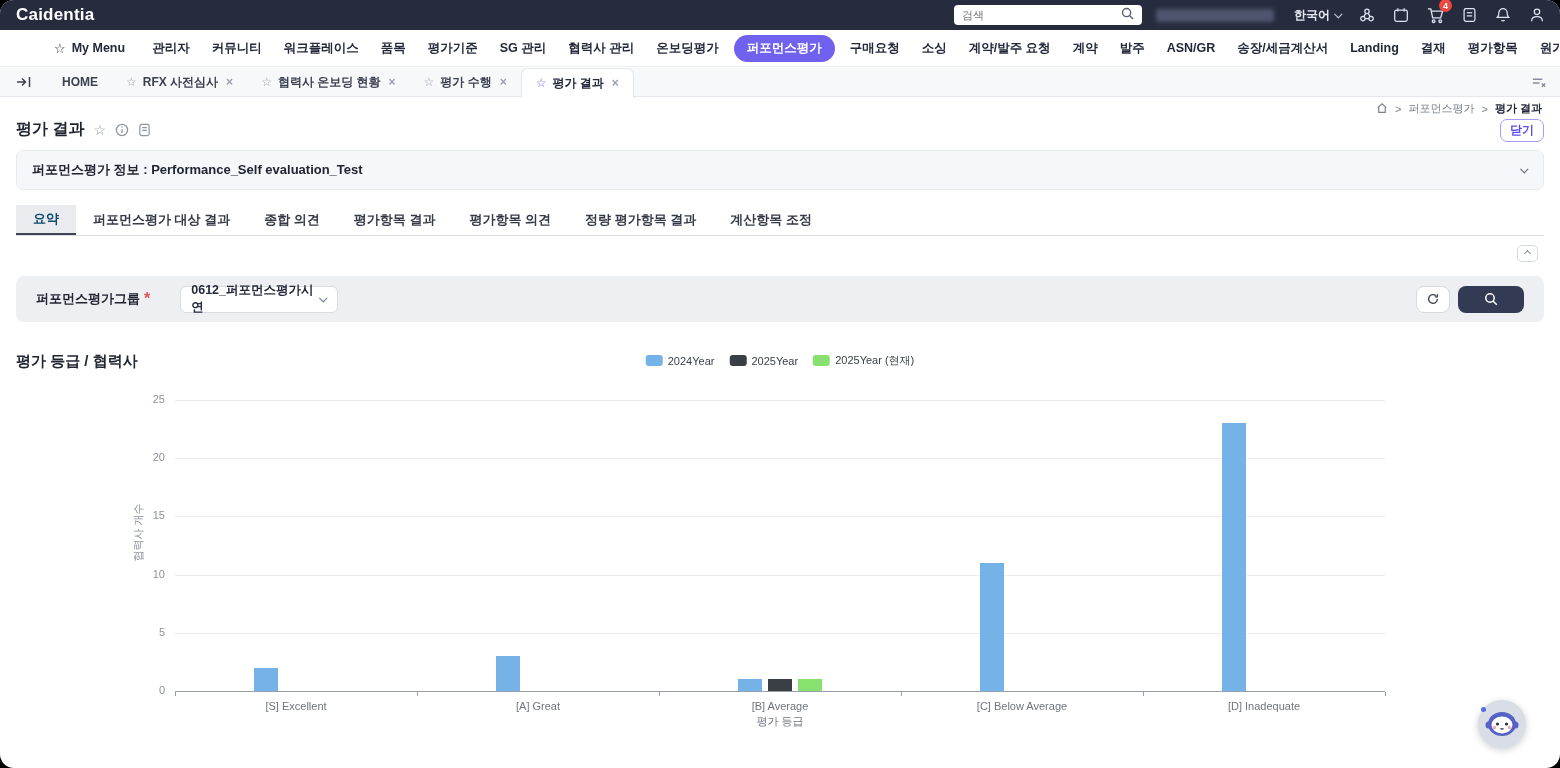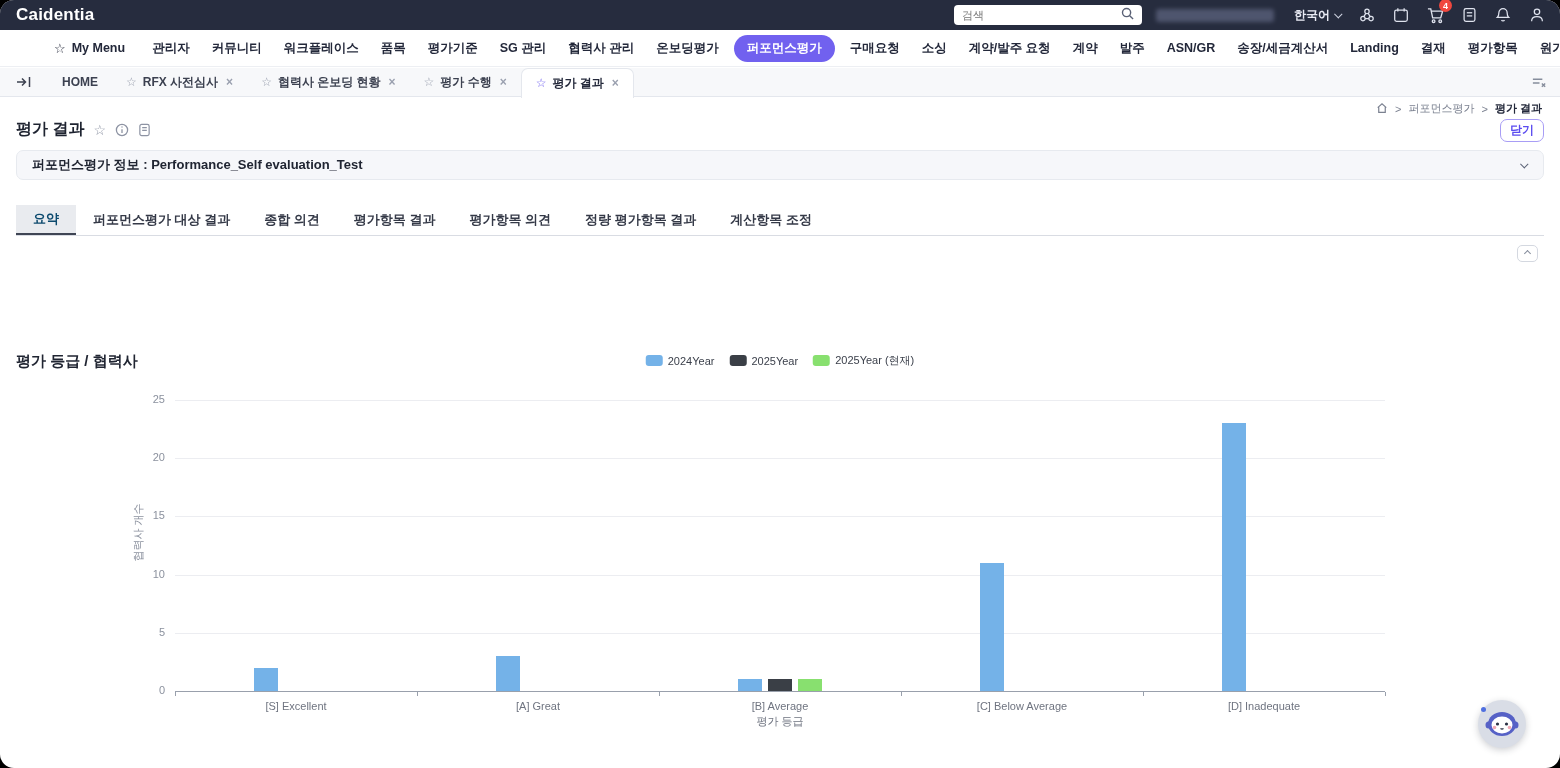--- a/index.html
+++ b/index.html
@@ -44,21 +44,21 @@
   .tabbar-end { margin-left:auto; display:flex; align-items:center; }
 
   
   .breadcrumb { position:absolute; top:101px; right:18px; display:flex; align-items:center; gap:7px; font-size:11px; color:#7b8190; }
   .breadcrumb .bc-last { font-weight:700; color:#23283a; }
   .title-row { position:absolute; top:119px; left:16px; display:flex; align-items:center; gap:9px; }
   .page-title { font-size:16px; font-weight:700; color:#1e2330; }
   .title-icon { color:#8d93a3; display:flex; align-items:center; cursor:pointer; }
   .close-btn { position:absolute; top:119px; right:16px; width:44px; height:23px; border:1px solid #a89df5; border-radius:7px; background:#fff; color:#5b4cf0; font-size:12px; font-weight:600; display:flex; align-items:center; justify-content:center; cursor:pointer; font-family:inherit; }
 
-  .info-bar { position:absolute; top:150px; left:16px; right:16px; height:30px; background:#f6f7fa; border:1px solid #e7eaef; border-radius:7px; display:flex; align-items:center; padding:0 15px; }
+  .info-bar { position:absolute; top:150px; left:16px; right:16px; height:40px; background:#f6f7fa; border:1px solid #e7eaef; border-radius:7px; display:flex; align-items:center; padding:0 15px; }
   .info-text { font-size:13px; font-weight:700; color:#202532; }
   .info-chev { margin-left:auto; color:#5a6275; }
 
   .content-tabs { position:absolute; top:205px; left:16px; right:16px; height:31px; border-bottom:1px solid #d9dce3; display:flex; }
   .ctab { padding:0 17px; display:flex; align-items:center; font-size:13px; font-weight:600; color:#343947; cursor:pointer; }
   .ctab.active { background:#e9ebef; border-bottom:2px solid #3f4554; font-weight:700; color:#0c4a6e; }
 
   .collapse-btn { position:absolute; top:245px; right:22px; width:21px; height:17px; border:1px solid #d4d8e0; border-radius:5px; background:#fff; display:flex; align-items:center; justify-content:center; color:#868d9c; cursor:pointer; }
   .collapse-btn .chev { width:5px; height:5px; }
 
@@ -275,20 +275,42 @@
       <div class="ctab">평가항목 결과</div>
       <div class="ctab">평가항목 의견</div>
       <div class="ctab">정량 평가항목 결과</div>
       <div class="ctab">계산항목 조정</div>
     </div>
 
   <div class="collapse-btn">
     <span class="chev up"></span>
   </div>
 
+  <div class="filter-panel">
+    <span class="filter-label">퍼포먼스평가그룹</span>
+    <span class="req">*</span>
+    <div class="select-box">
+      <span>0612_퍼포먼스평가시연</span>
+      <span class="chev down"></span>
+    </div>
+    <div class="filter-actions">
+      <button class="refresh-btn">
+        <svg width="14" height="14" viewBox="0 0 16 16" fill="none" stroke="#3a4152" stroke-width="1.5">
+            <path d="M13 8 a5 5 0 1 1-1.6-3.7"></path>
+            <path d="M13 2.5 v3 h-3" stroke-linejoin="round"></path>
+          </svg>
+      </button>
+      <button class="search-btn">
+        <svg width="14" height="14" viewBox="0 0 14 14" fill="none" stroke="#ffffff" stroke-width="1.5">
+            <circle cx="6" cy="6" r="4.2"></circle>
+            <line x1="9.2" y1="9.2" x2="12.8" y2="12.8"></line>
+          </svg>
+      </button>
+    </div>
+  </div>
 
   <div class="chart-title">평가 등급 / 협력사</div>
   <div class="legend" id="legend">
       <div class="legend-item">
         <span class="legend-swatch" style="background: rgb(116, 178, 232);"></span>
         <span class="legend-label">2024Year</span>
       </div>
       <div class="legend-item">
         <span class="legend-swatch" style="background: rgb(58, 63, 70);"></span>
         <span class="legend-label">2025Year</span>

